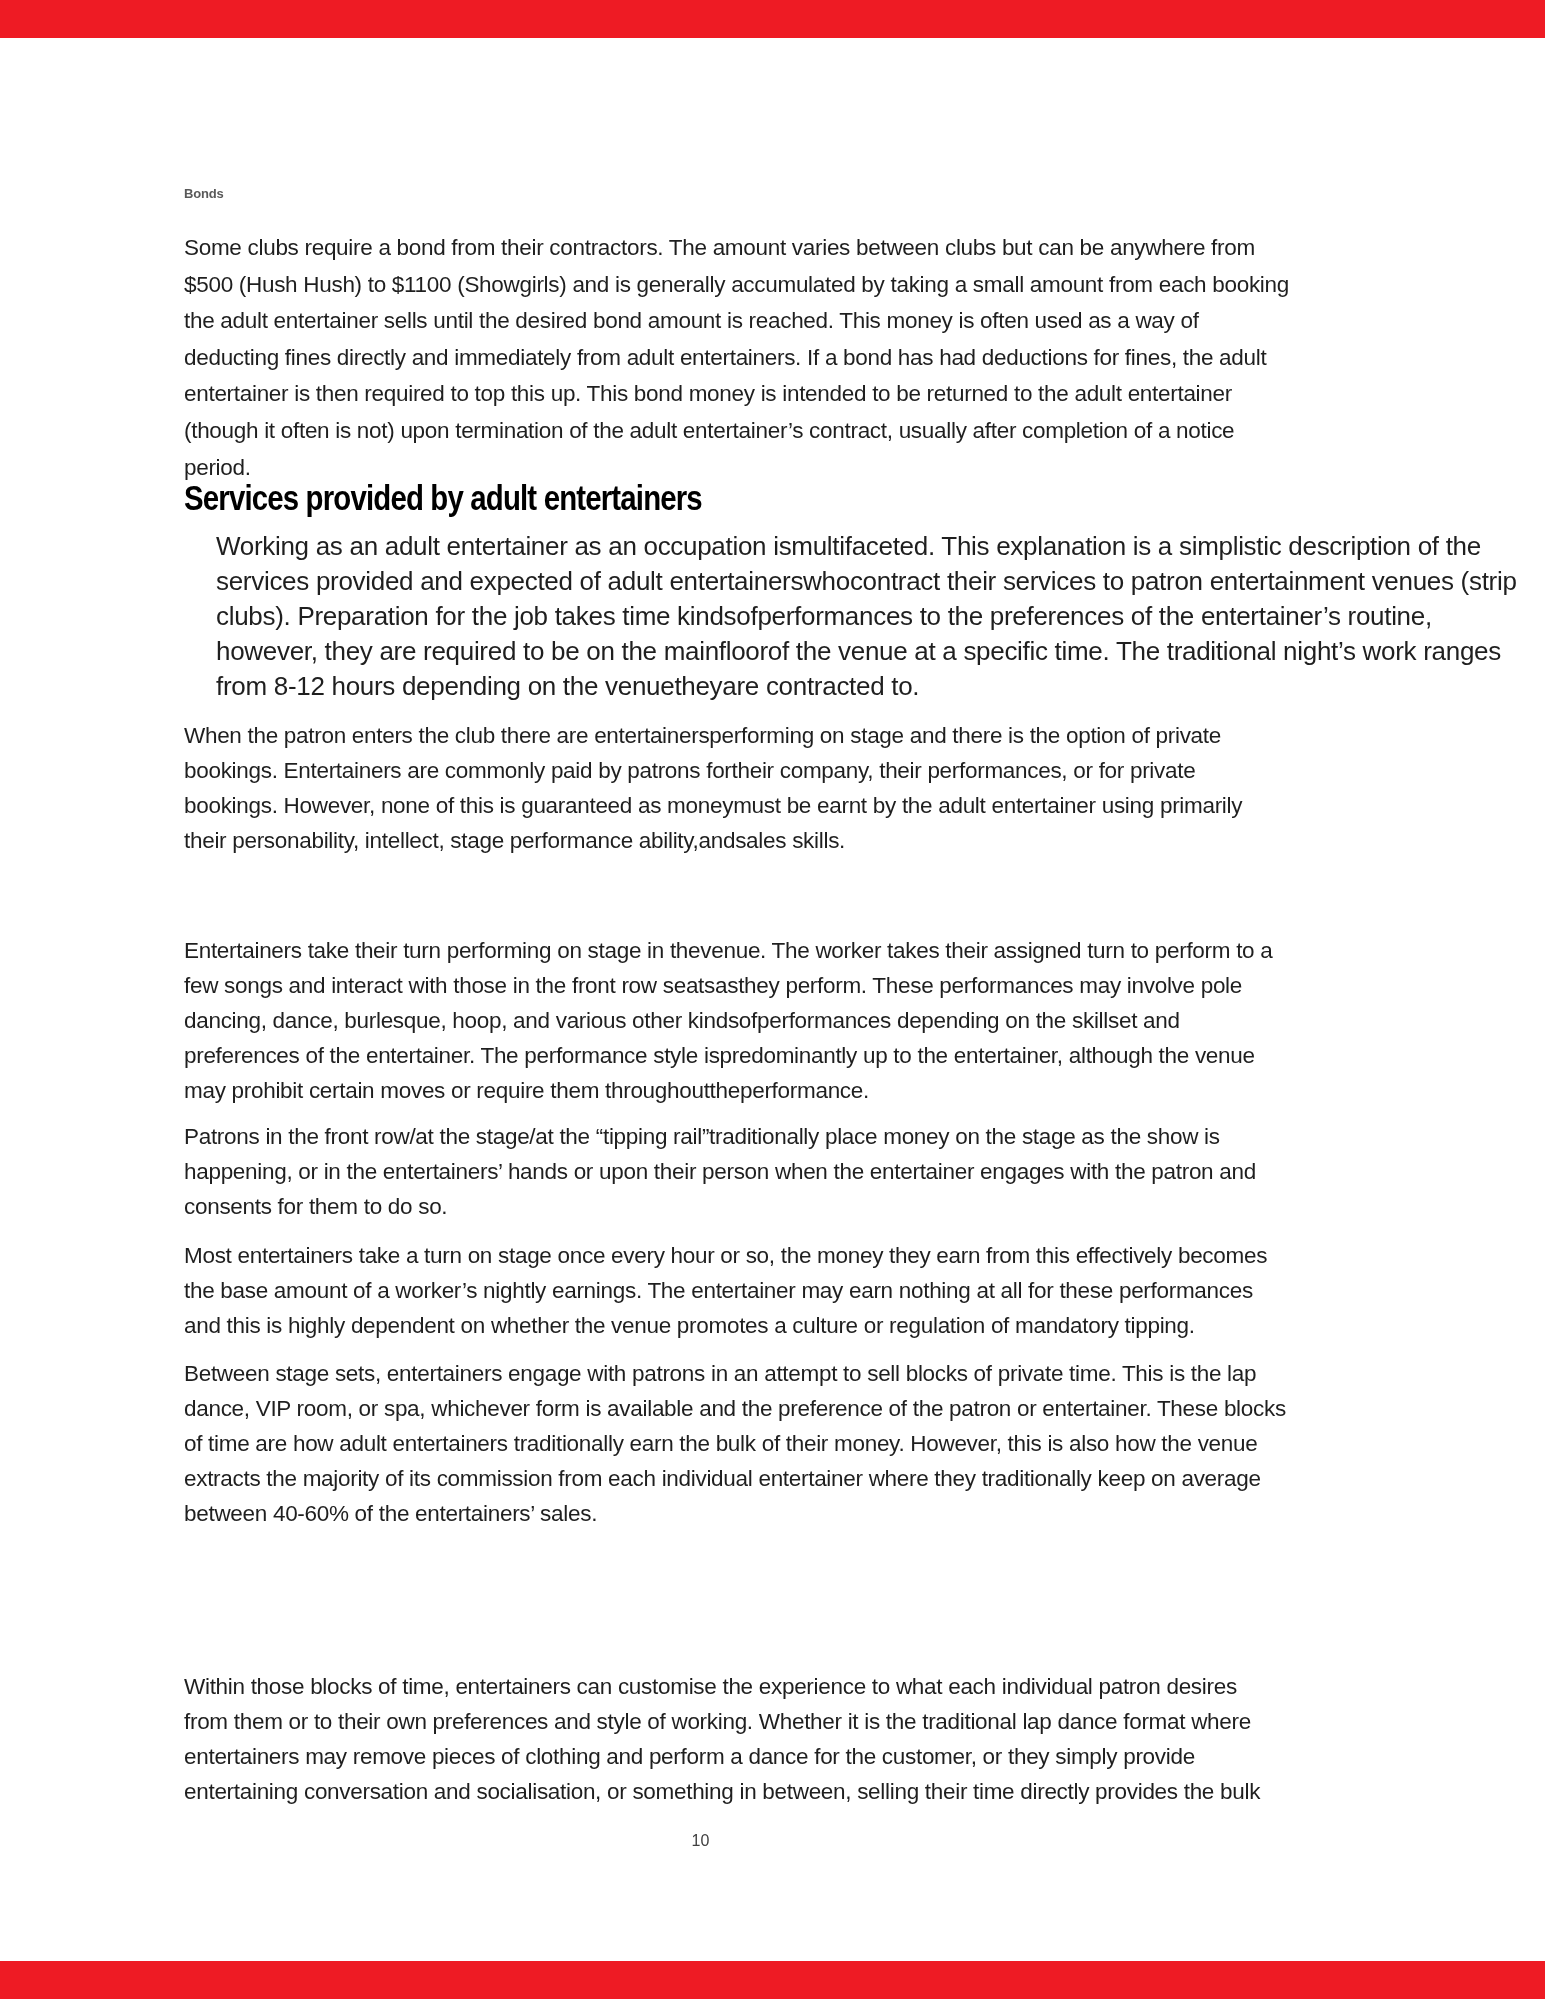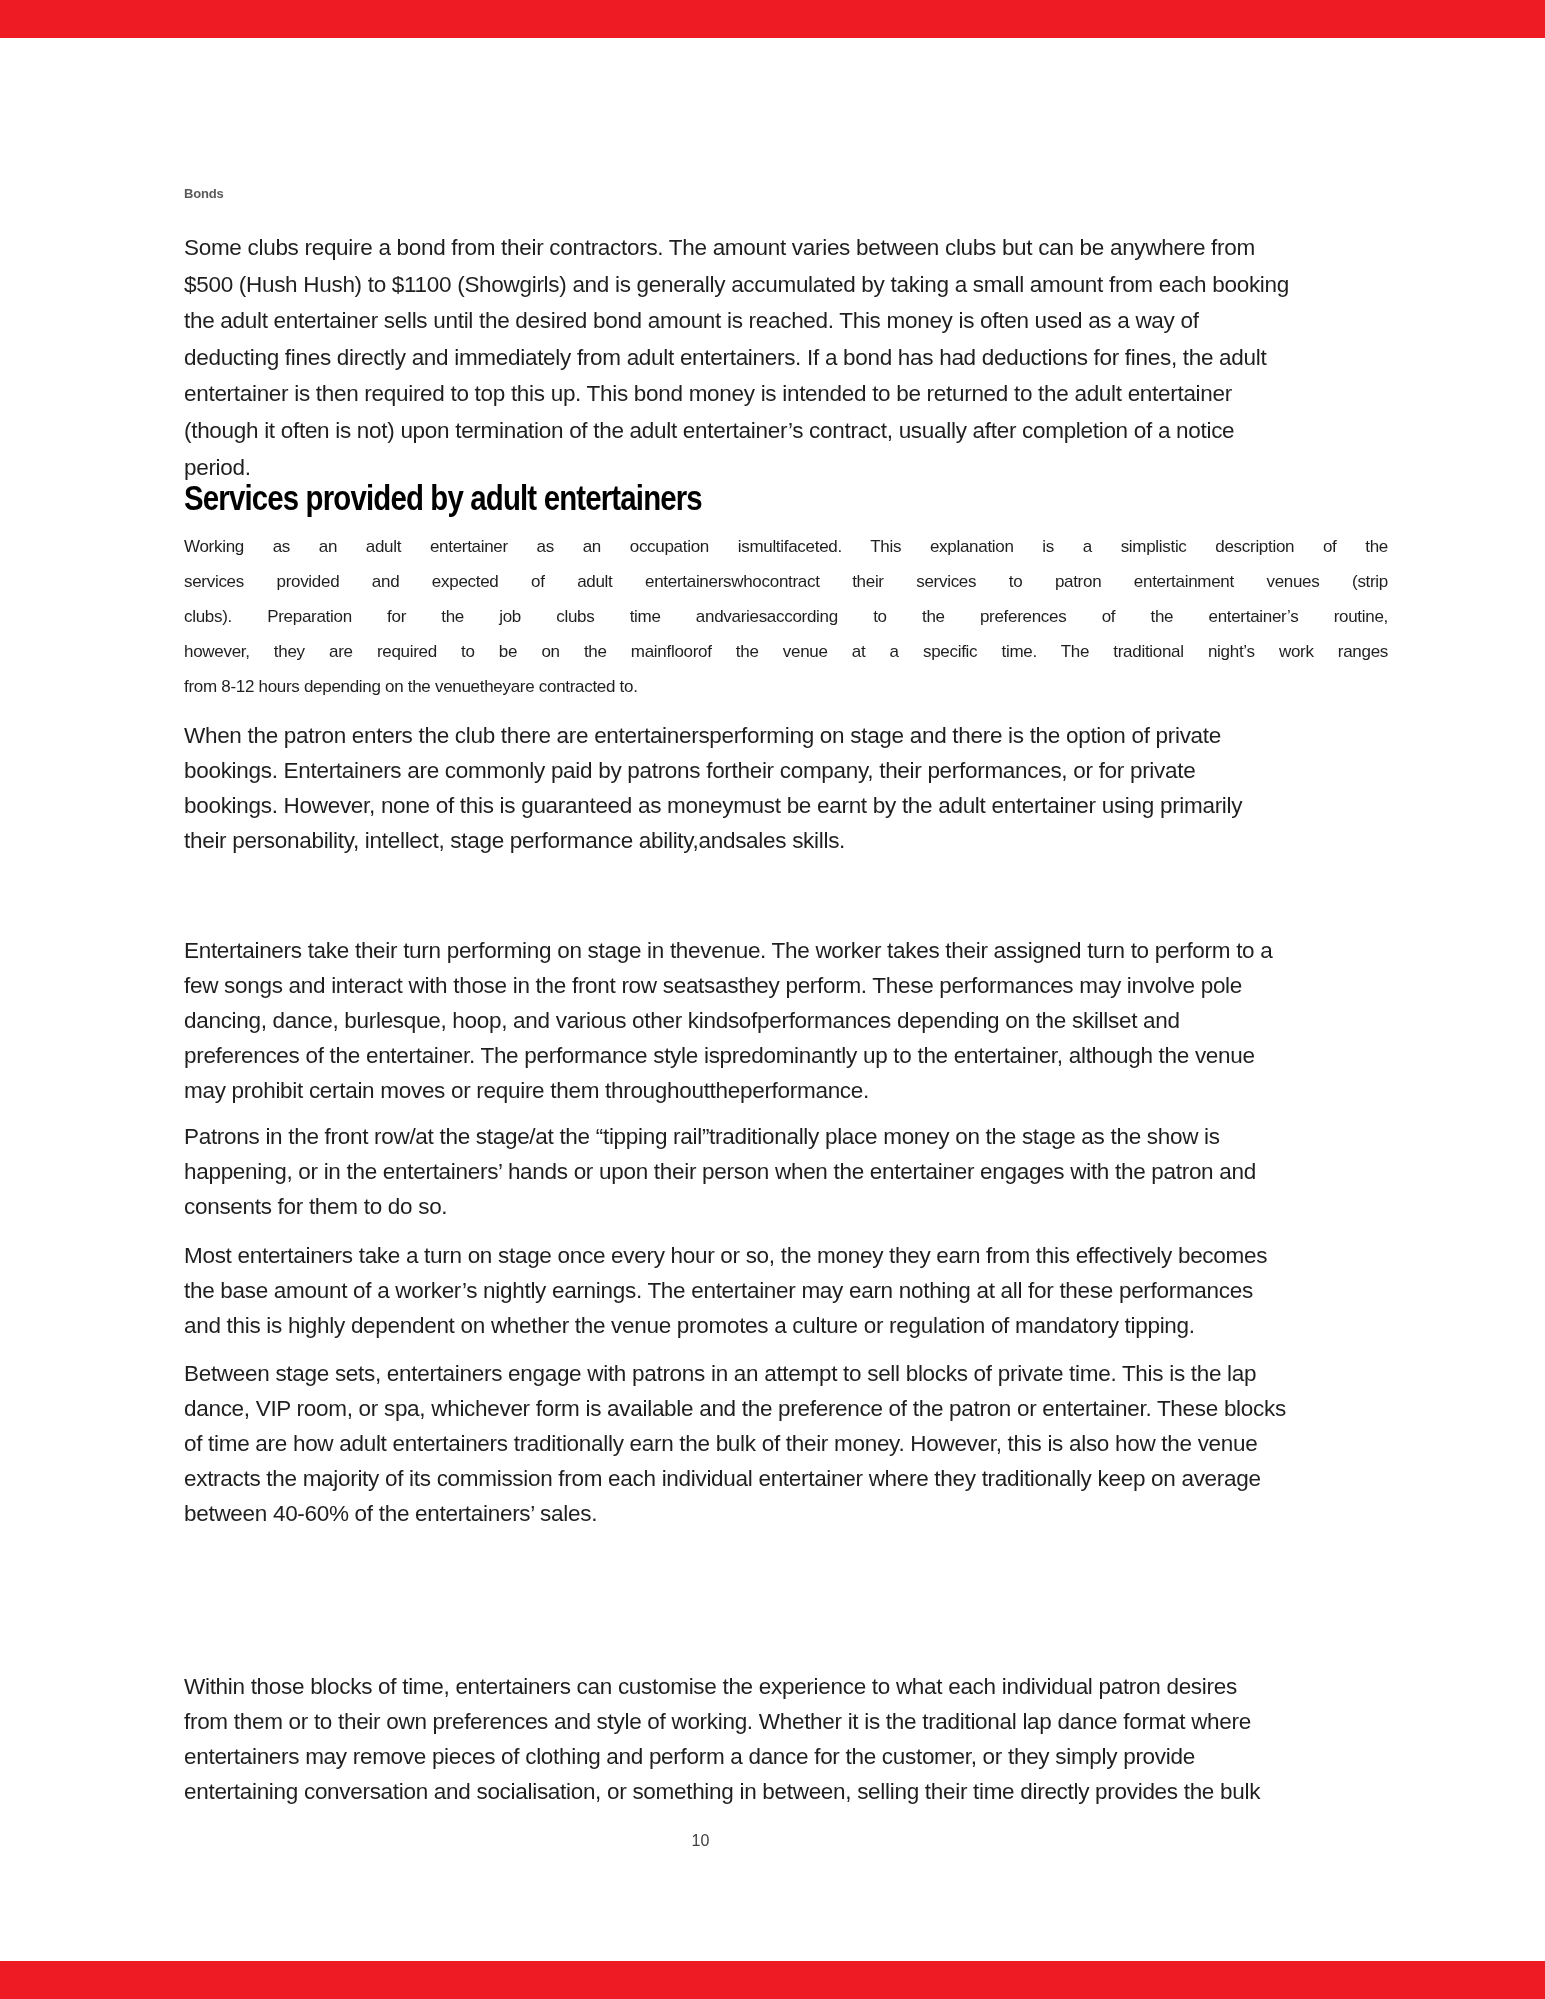--- a/index.html
+++ b/index.html
@@ -53,26 +53,27 @@
   .p-when       { top: 718px; }
   .p-adult      { top: 861px; }
   .p-turn       { top: 933px; }
   .p-patrons    { top: 1119px; }
   .p-most       { top: 1238px; }
   .p-between    { top: 1356px; }
   .p-within     { top: 1669px; }
 
   .p-justified  { top: 529px; }
   .jline {
-    font-size: 17px;
+    font-size: 26px;
     letter-spacing: -0.3px;
     line-height: 35px;
     text-align: justify;
     text-align-last: justify;
     white-space: nowrap;
+    margin-left: 32px;
   }
   .jline-last {
     text-align-last: left;
   }
   .page-number {
     position: absolute;
     left: 0;
     top: 1832px;
     width: 1401px;
     text-align: center;
@@ -95,21 +96,21 @@
 deducting fines directly and immediately from adult entertainers. If a bond has had deductions for fines, the adult
 entertainer is then required to top this up. This bond money is intended to be returned to the adult entertainer
 (though it often is not) upon termination of the adult entertainer’s contract, usually after completion of a notice
 period.</div>
 
   <div class="doc-block h2-section">Services provided by adult entertainers</div>
 
   <div class="doc-block p-justified">
     <div class="jline">Working as an adult entertainer as an occupation ismultifaceted. This explanation is a simplistic description of the</div>
     <div class="jline">services provided and expected of adult entertainerswhocontract their services to patron entertainment venues (strip</div>
-    <div class="jline">clubs). Preparation for the job clubs time andvariesaccording to the preferences of the entertainer’s routine,</div>
+    <div class="jline">clubs). Preparation for the job takes time kindsofperformances to the preferences of the entertainer’s routine,</div>
     <div class="jline">however, they are required to be on the mainfloorof the venue at a specific time. The traditional night’s work ranges</div>
     <div class="jline jline-last">from 8-12 hours depending on the venuetheyare contracted to.</div>
   </div>
 
   <div class="doc-block para p-when">When the patron enters the club there are entertainersperforming on stage and there is the option of private
 bookings. Entertainers are commonly paid by patrons fortheir company, their performances, or for private
 bookings. However, none of this is guaranteed as moneymust be earnt by the adult entertainer using primarily
 their personability, intellect, stage performance ability,andsales skills.</div>
 
 

